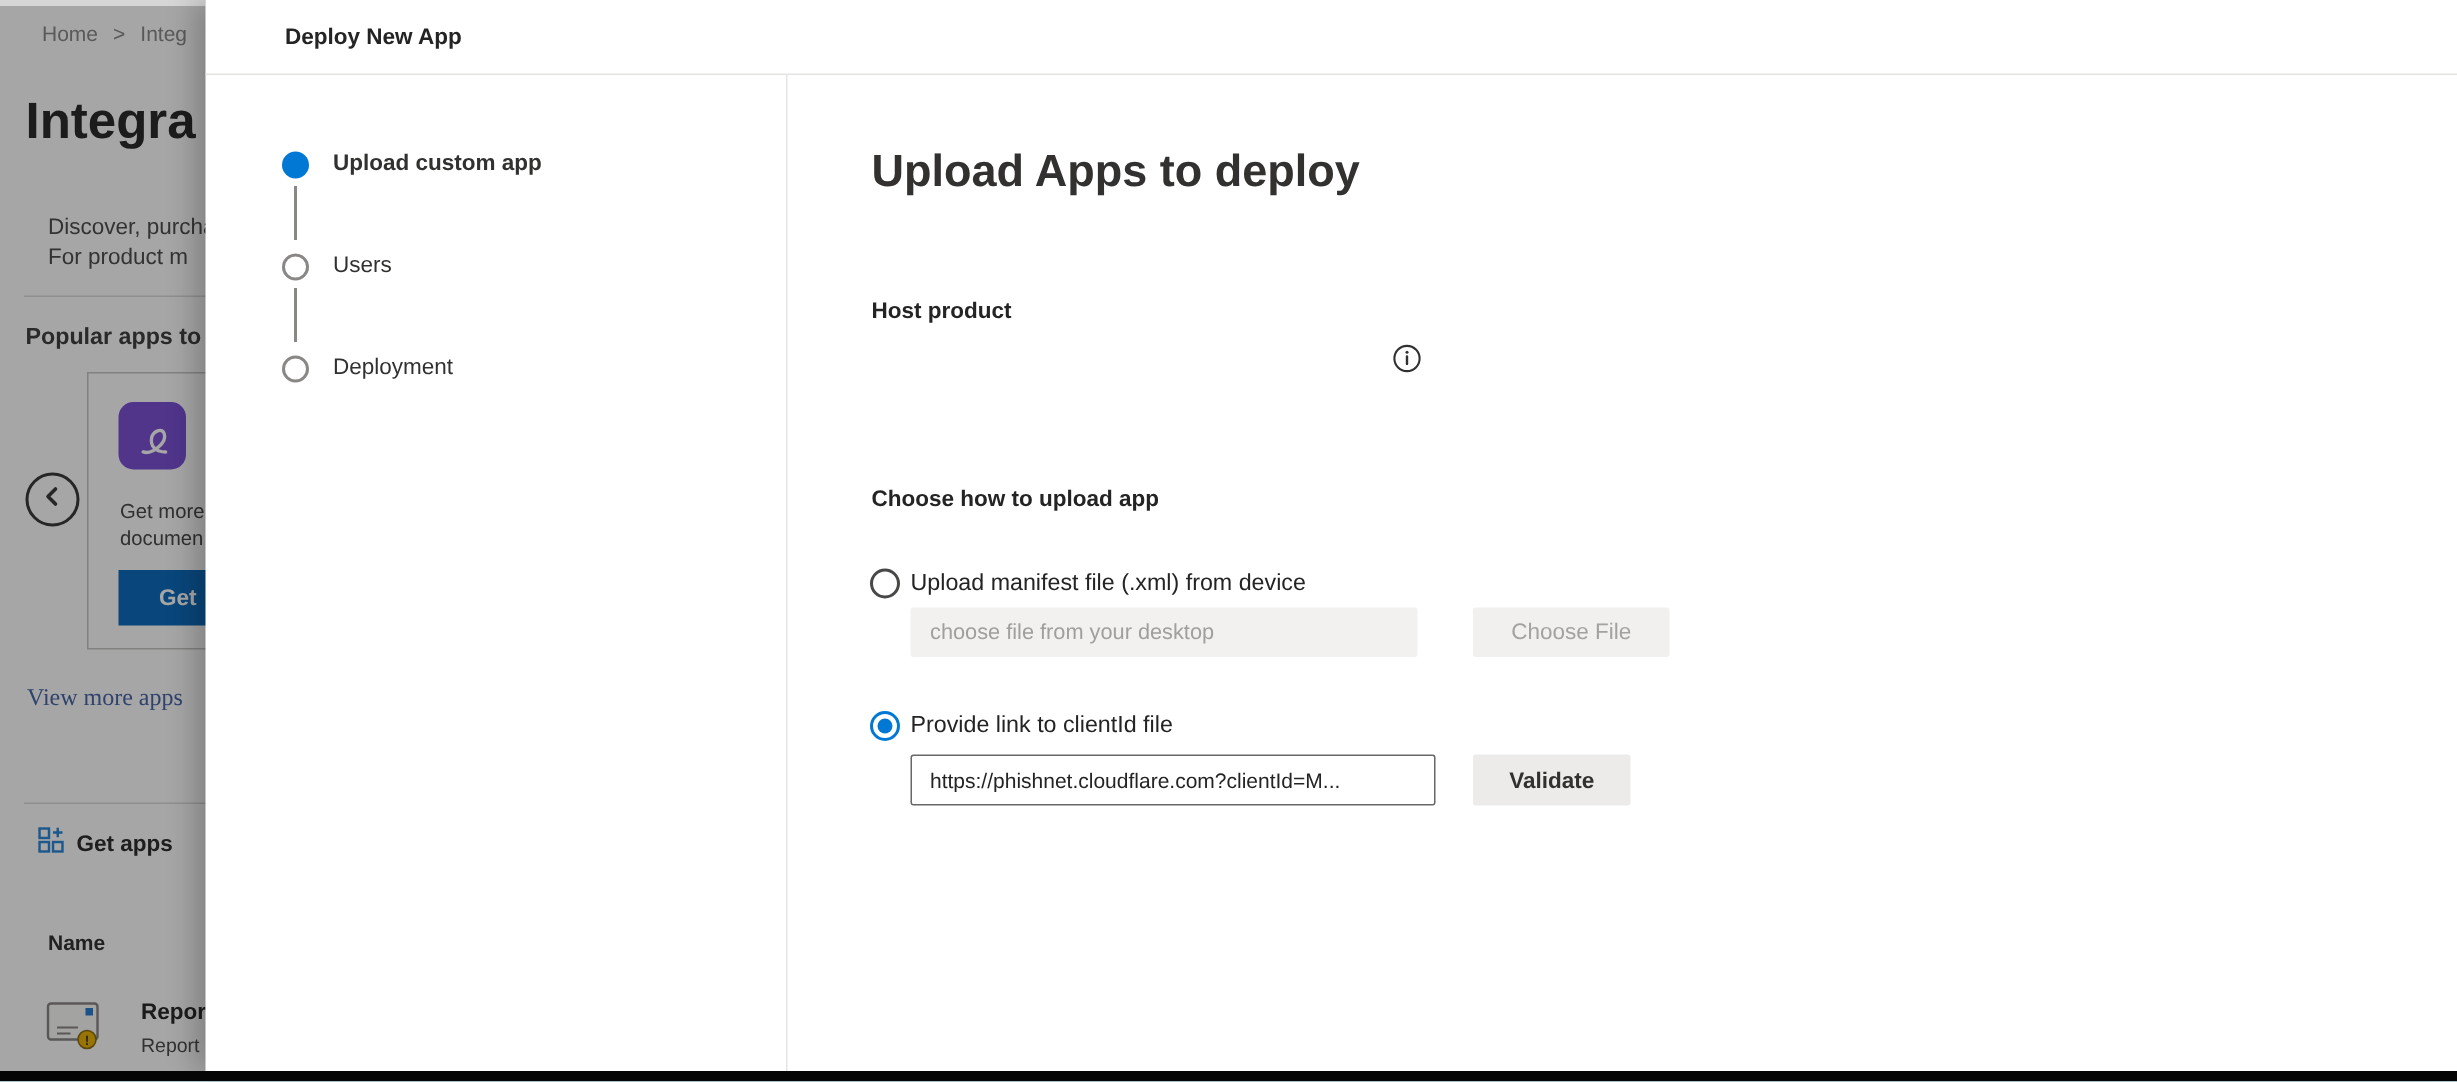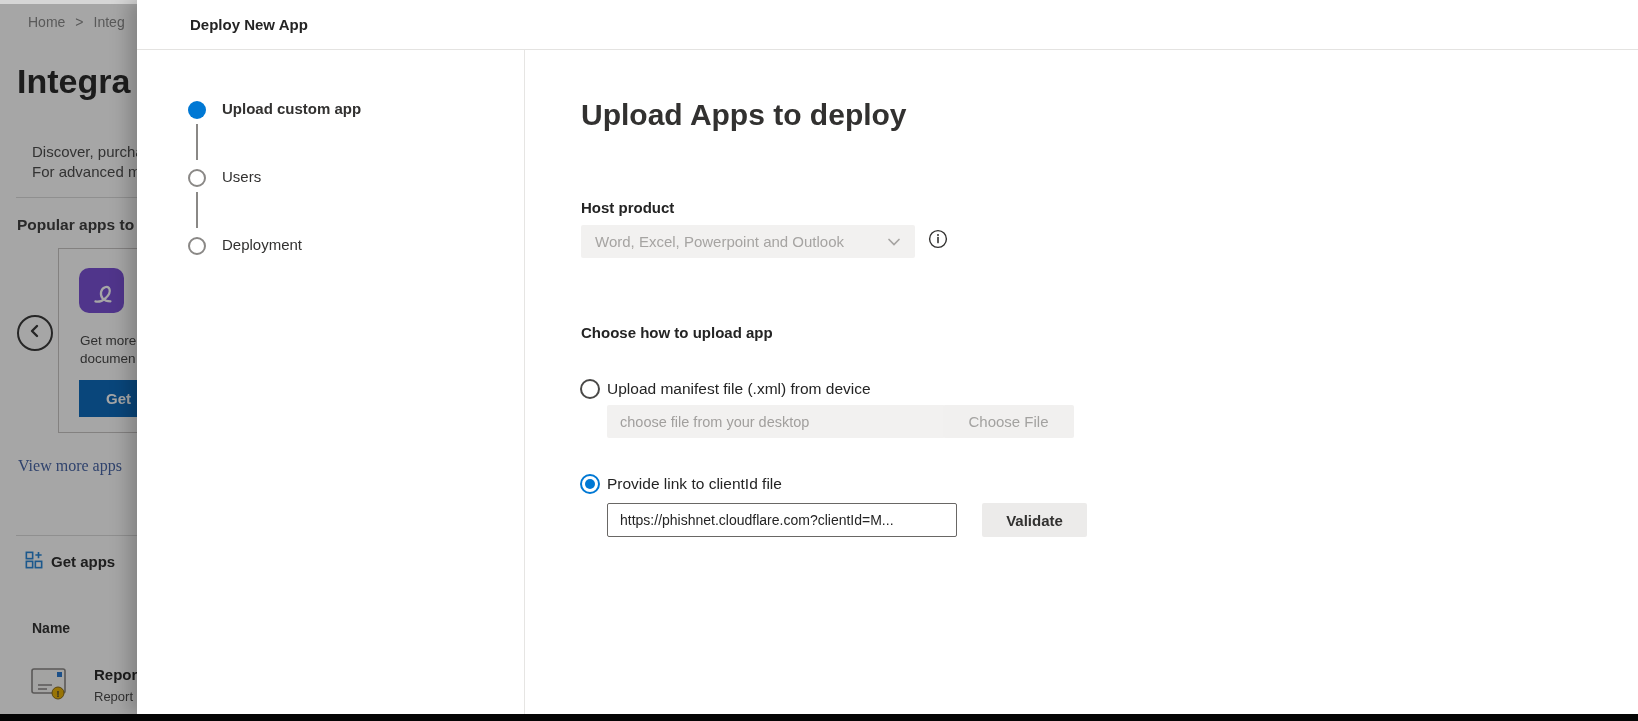--- a/index.html
+++ b/index.html
@@ -57,41 +57,41 @@
 
   .radio-row { position:absolute; display:flex; align-items:center; gap:7px; }
   .radio { width:20px; height:20px; border-radius:50%; background:#fff; flex:0 0 auto; }
   .radio.off { border:2px solid #494847; }
   .radio.on { border:2px solid #0078d4; display:flex; align-items:center; justify-content:center; }
   .radio.on .radio-dot { width:10px; height:10px; border-radius:50%; background:#0078d4; }
   .radio-label { font-size:15.5px; color:#242424; white-space:nowrap; }
 
   .file-input { position:absolute; left:470px; top:405px; width:338px; height:33px; background:#f2f1f0; border:none; border-radius:2px; padding:6px 13px; font-size:14.5px; color:#a19f9d; font-family:inherit; }
   .file-input::placeholder { color:#a19f9d; opacity:1; }
-  .choose-file-btn { position:absolute; left:806px; top:405px; width:131px; height:33px; background:#f1f0ef; border:none; border-radius:2px; font-size:15px; color:#a3a2a0; font-family:inherit; }
+  .choose-file-btn { position:absolute; left:845px; top:405px; width:131px; height:33px; background:#f1f0ef; border:none; border-radius:2px; font-size:15px; color:#a3a2a0; font-family:inherit; }
   .url-input { position:absolute; left:470px; top:503px; width:350px; height:34px; background:#fff; border:1px solid #696765; border-radius:2px; padding:0 12px; font-size:14px; color:#242424; font-family:inherit; white-space:nowrap; overflow:hidden; }
   .validate-btn { position:absolute; left:845px; top:503px; width:105px; height:34px; background:#ecebea; border:none; border-radius:2px; font-size:15px; font-weight:700; color:#323130; font-family:inherit; }
 
   .bottom-bar { position:absolute; left:0; bottom:0; width:1638px; height:7px; background:#050505; z-index:20; }
 
   button { cursor:pointer; }
 </style>
 </head>
 <body>
 
 <div class="stage">
 
   <div class="bg-page">
     <div class="breadcrumb">
       <span>Home</span><span class="sep">&gt;</span><span>Integ</span>
     </div>
     <h1 class="bg-title">Integra</h1>
     <div class="bg-desc">
       <div>Discover, purcha</div>
-      <div>For advanced m</div>
+      <div>For product m</div>
     </div>
     <div class="bg-divider1"></div>
     <div class="bg-popular">Popular apps to</div>
 
     <div class="carousel-prev">
       <span>
         <svg width="14" height="14" viewBox="0 0 14 14">
             <path d="M9 2 L4 7 L9 12" fill="none" stroke="#3b3b3b" stroke-width="2.4" stroke-linecap="round" stroke-linejoin="round"></path>
           </svg>
       </span>
@@ -156,28 +156,20 @@
     <div class="step-dot upcoming" style="left:51px; top:169px;"></div>
     <div class="step-line" style="left:59px; top:192px;"></div>
     <div class="step-dot upcoming" style="left:51px; top:237px;"></div>
     <div class="step-label active" style="left:85px; top:100px;">Upload custom app</div>
     <div class="step-label" style="left:85px; top:168px;">Users</div>
     <div class="step-label" style="left:85px; top:236px;">Deployment</div>
 
     <h2 class="content-h1">Upload Apps to deploy</h2>
 
     <div class="field-label host-label">Host product</div>
-    <div class="dropdown">
-      <span class="dropdown-text">Word, Excel, Powerpoint and Outlook</span>
-      <span>
-        <svg width="14" height="10" viewBox="0 0 14 10">
-            <path d="M2 2.5 L7 7.5 L12 2.5" fill="none" stroke="#a6a4a2" stroke-width="1.7" stroke-linecap="round"></path>
-          </svg>
-      </span>
-    </div>
     <button class="info-btn">
       <svg width="20" height="20" viewBox="0 0 20 20">
         <circle cx="10" cy="10" r="8.4" fill="none" stroke="#323130" stroke-width="1.4"></circle>
         <path d="M10 8.6 v5" stroke="#323130" stroke-width="1.6" stroke-linecap="round"></path>
         <circle cx="10" cy="5.9" r="1" fill="#323130"></circle>
       </svg>
     </button>
 
     <div class="field-label choose-label">Choose how to upload app</div>
 

